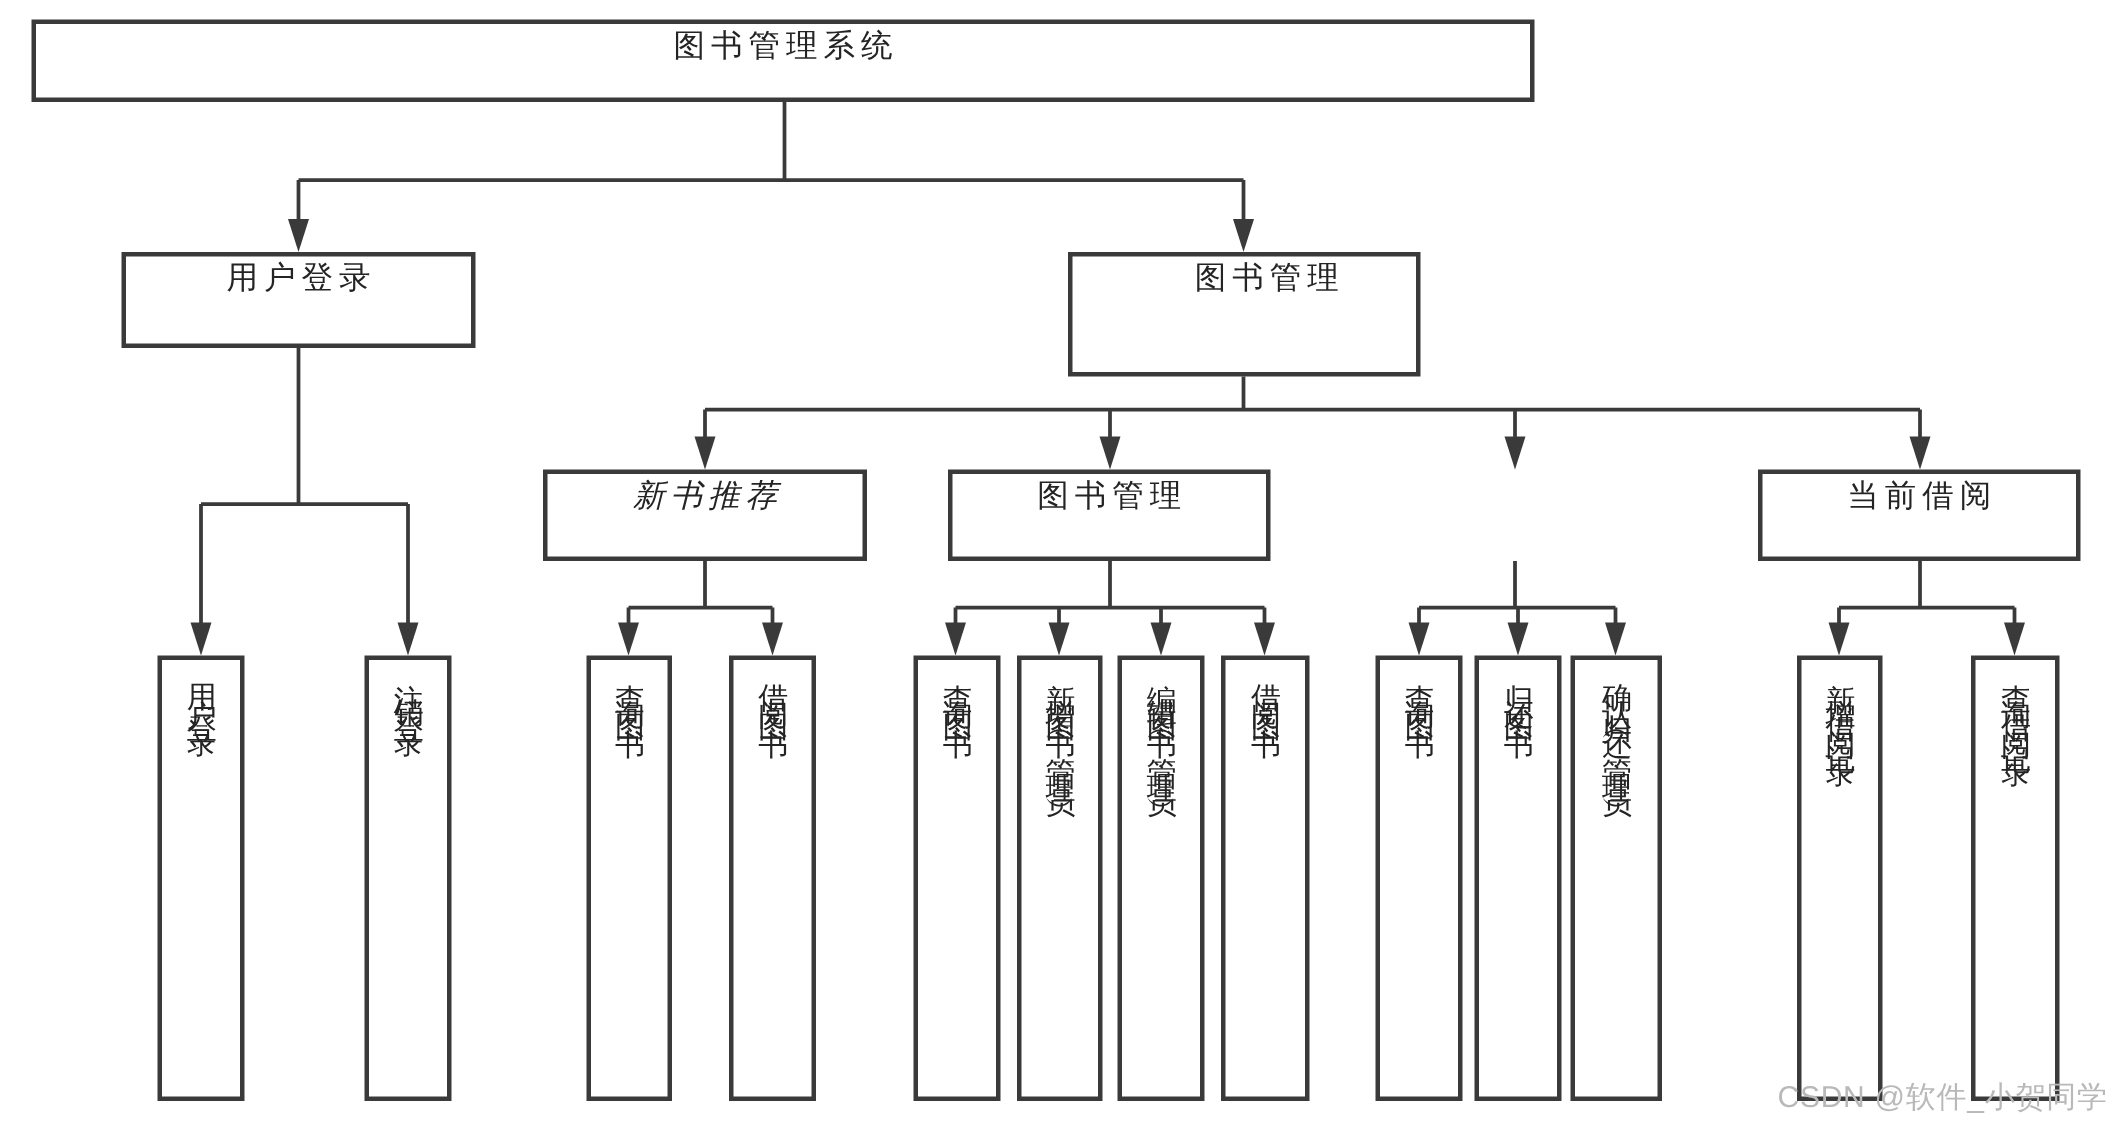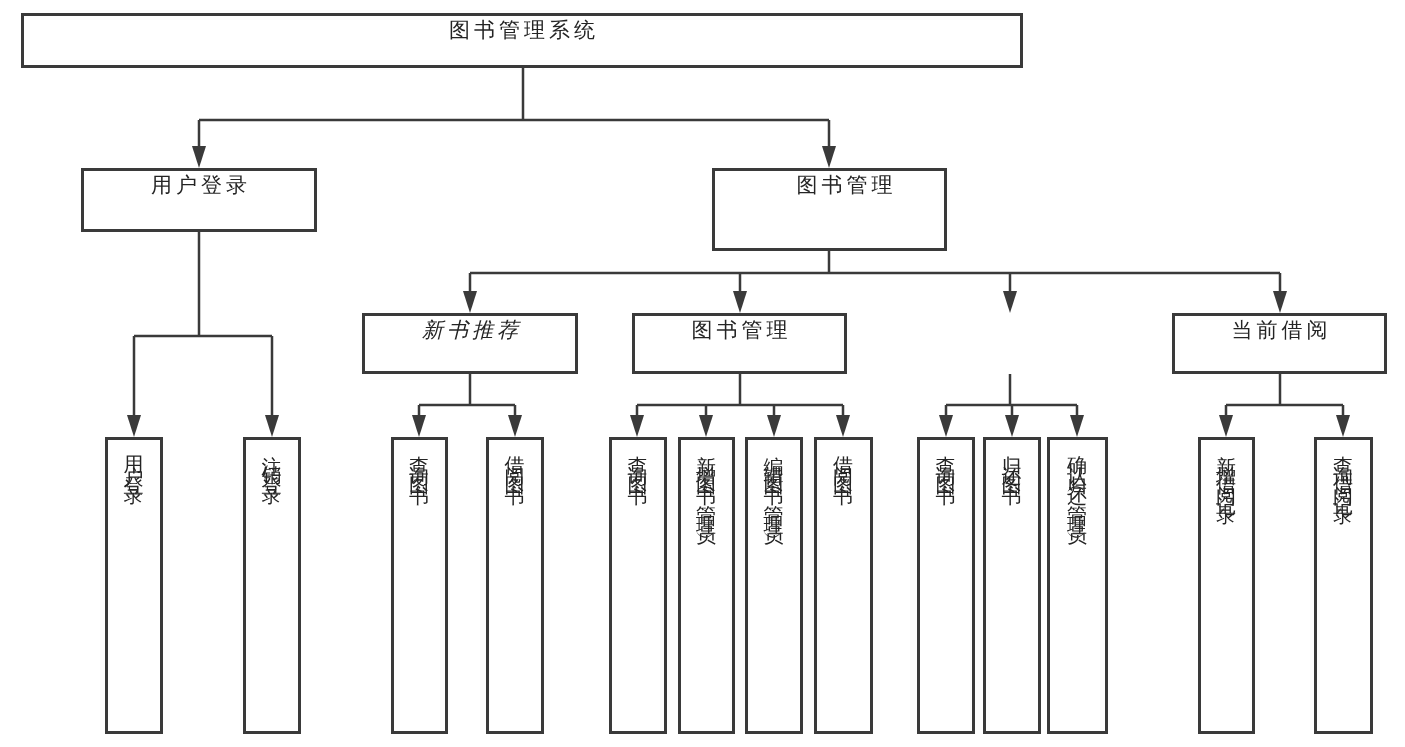--- a/index.html
+++ b/index.html
@@ -169,14 +169,15 @@
     <span class="vlabel">确认归还（管理员）</span>
   </div>
 
   <div class="box leaf l-br-add">
     <span class="vlabel">新增借阅记录</span>
   </div>
   <div class="box leaf l-br-query">
     <span class="vlabel">查询借阅记录</span>
   </div>
 
+  <div class="watermark">CSDN @软件_小贺同学</div>
 
 </div>
 
 </body></html>

